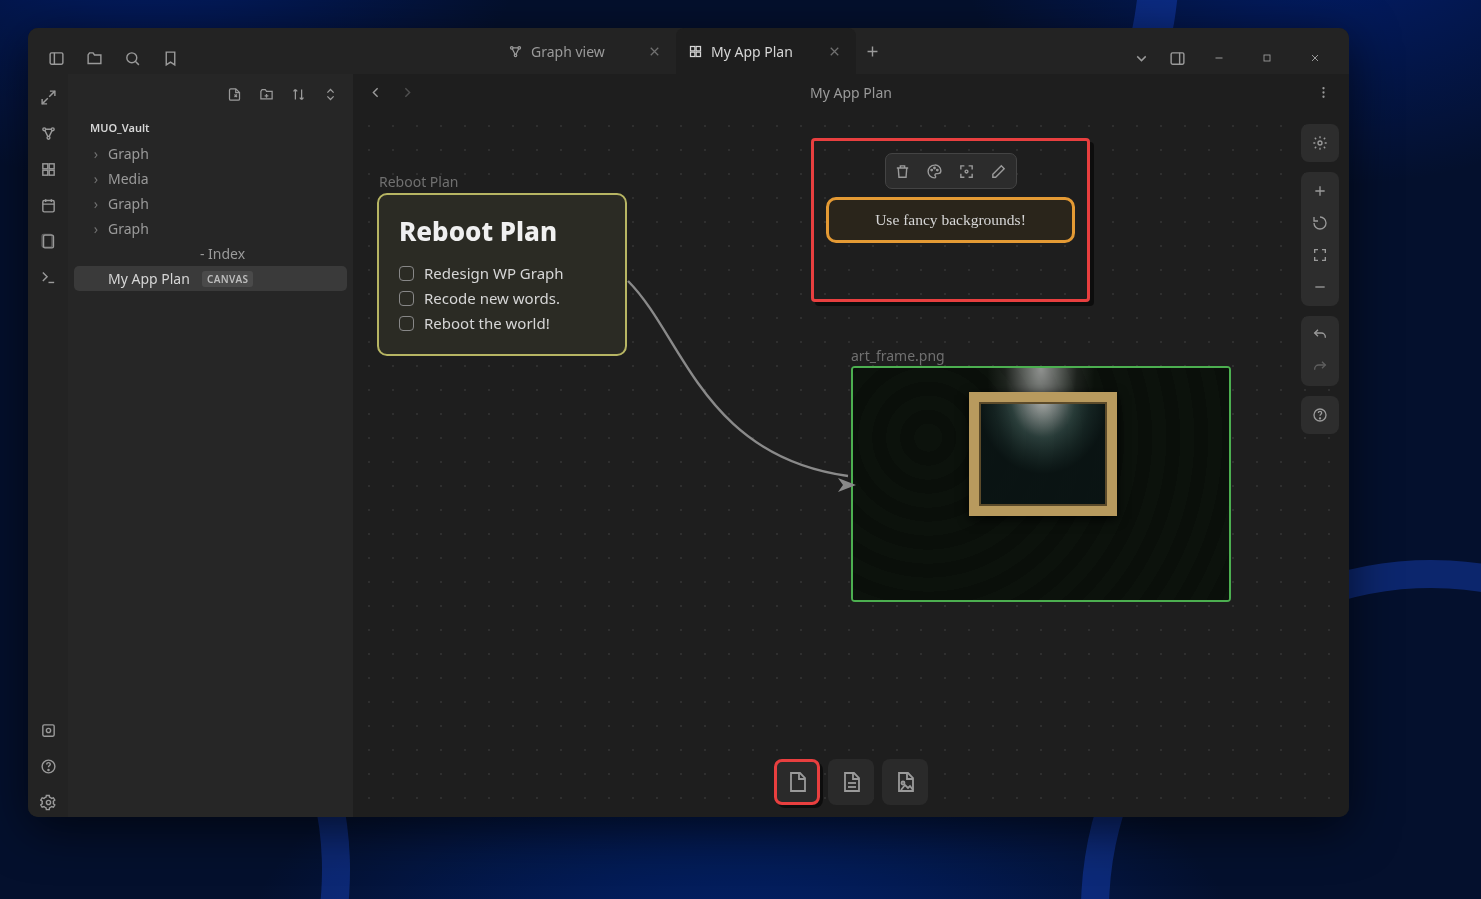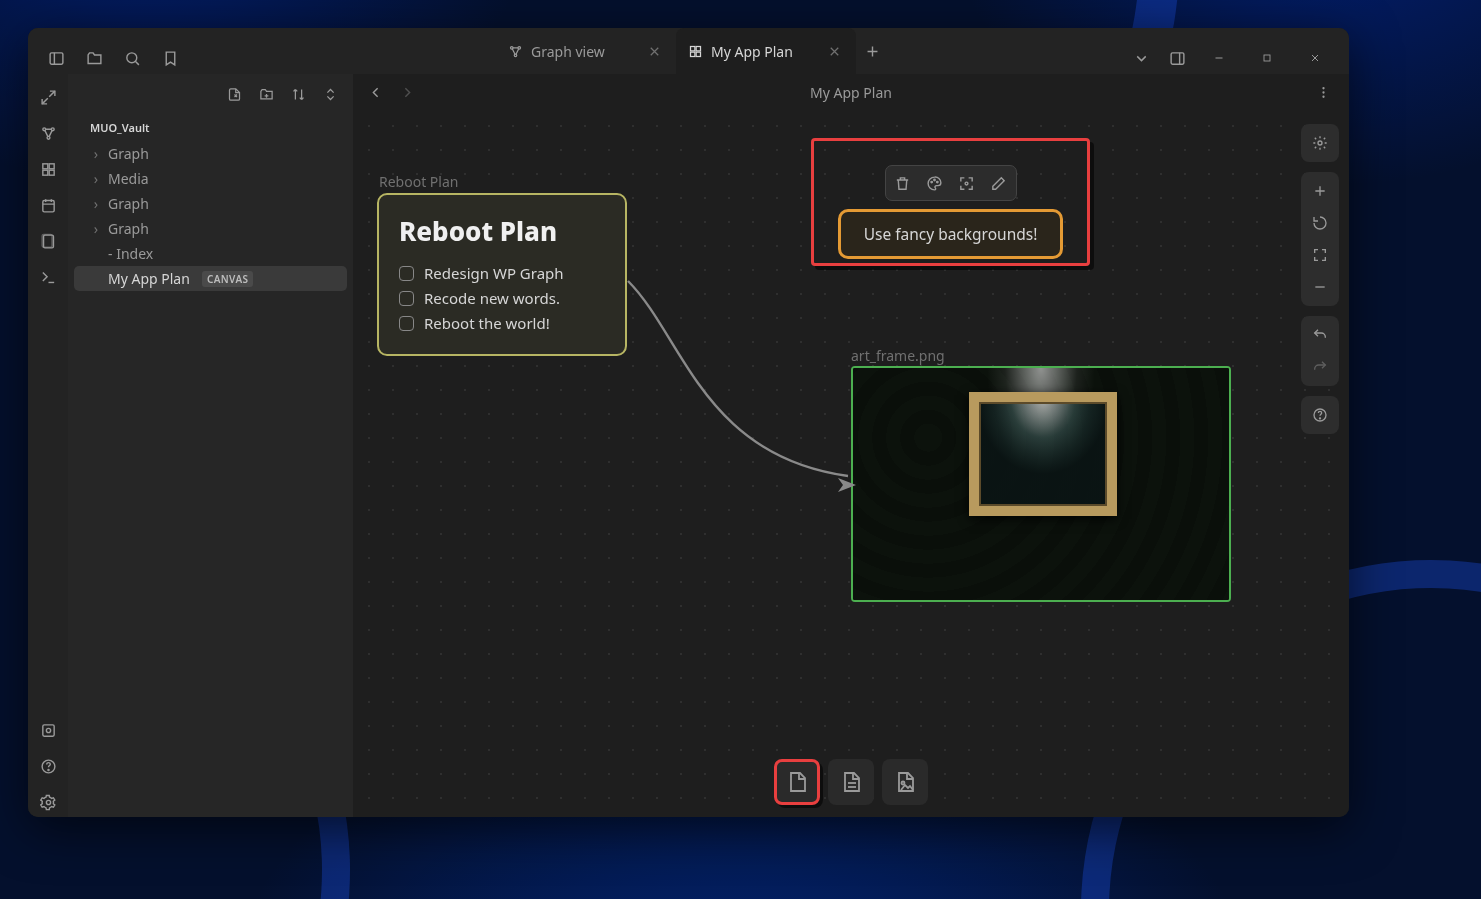--- a/index.html
+++ b/index.html
@@ -62,21 +62,21 @@
   .ribbon .tb-btn{width:30px;height:30px;}
   .ribbon-spacer{flex:1;}
   .sidebar{width:285px;background:var(--bg-panel-2);display:flex;flex-direction:column;}
   .side-tools{height:40px;display:flex;justify-content:flex-end;gap:6px;padding:0 10px;align-items:center;}
   .side-tools .tb-btn{width:26px;height:26px;}
   .side-tools .tb-btn svg{width:15px;height:15px;}
   .vault-name{padding:6px 22px 4px;font-weight:600;font-size:11px;color:var(--text);}
   .tree{padding:2px 6px;font-size:14px;}
   .tree-item{display:flex;align-items:center;gap:6px;padding:3px 10px 3px 16px;border-radius:5px;color:var(--text-dim);}
   .tree-item .chev{width:12px;display:flex;justify-content:center;color:var(--text-faint);}
-  .tree-item.indent1{padding-left:34px;}
+  .tree-item.indent1{padding-left:34px;justify-content:center;}
   .tree-item.indent2{padding-left:34px;}
   .tree-item.selected{background:#3a3a3a;color:var(--text);}
   .badge{background:#4a4a4a;color:#bdbdbd;font-size:10px;font-weight:600;padding:1px 5px;border-radius:3px;margin-left:6px;letter-spacing:.4px;}
 
   .main{flex:1;display:flex;flex-direction:column;position:relative;background:var(--bg-app);}
   .main-header{height:36px;display:flex;align-items:center;padding:0 10px;color:var(--text-dim);font-size:14px;}
   .main-header .nav{display:flex;gap:8px;}
   .main-header .nav .tb-btn{width:24px;height:24px;}
   .main-header .title{position:absolute;left:50%;transform:translateX(-50%);}
   .main-header .more{margin-left:auto;}
@@ -89,21 +89,21 @@
   .ct-btn{width:30px;height:30px;display:flex;align-items:center;justify-content:center;color:var(--text-dim);border-radius:6px;}
   .ct-btn svg{width:16px;height:16px;}
 
   .node-label{position:absolute;color:var(--text-faint);font-size:14px;}
   .node-reboot{position:absolute;left:24px;top:83px;width:250px;background:var(--bg-node);border:2px solid var(--accent-yellow);border-radius:10px;padding:18px 20px 16px;}
   .node-reboot h2{margin:0 0 14px;font-size:26px;font-weight:800;color:#f0f0f0;}
   .task{display:flex;align-items:center;gap:10px;font-size:15px;color:var(--text);margin:5px 0;}
   .task .box{width:15px;height:15px;border:1.5px solid #888;border-radius:4px;flex-shrink:0;}
 
   .highlight-red{border:3px solid var(--accent-red);border-radius:4px;box-shadow:4px 4px 0 rgba(0,0,0,.55);}
-  .note-wrap{position:absolute;left:458px;top:28px;width:279px;height:128px;padding:24px;}
+  .note-wrap{position:absolute;left:458px;top:28px;width:279px;height:164px;padding:12px;font-family:Liberation Serif, serif;}
   .note-toolbar{display:flex;gap:2px;background:#2c2c2c;border:1px solid #444;border-radius:7px;padding:2px;margin:0 auto 8px;width:max-content;}
   .note-toolbar .tb-btn{width:30px;height:30px;}
   .note{border:3px solid var(--accent-orange);border-radius:10px;padding:11px 18px;background:var(--bg-note);color:var(--text);font-size:15.5px;text-align:center;}
 
   .img-label{position:absolute;left:498px;top:236px;color:var(--text-faint);font-size:14px;}
   .img-node{position:absolute;left:498px;top:256px;width:380px;height:236px;border:2px solid var(--accent-green);border-radius:4px;overflow:hidden;background:#101310;}
   .img-inner{position:absolute;inset:0;
     background:
       radial-gradient(ellipse 90px 170px at 50% 0%,rgba(255,255,255,.55),rgba(255,255,255,.08) 40%,transparent 60%),
       repeating-radial-gradient(circle at 20% 30%,#0c120c 0 14px,#0a0f0a 14px 28px),

